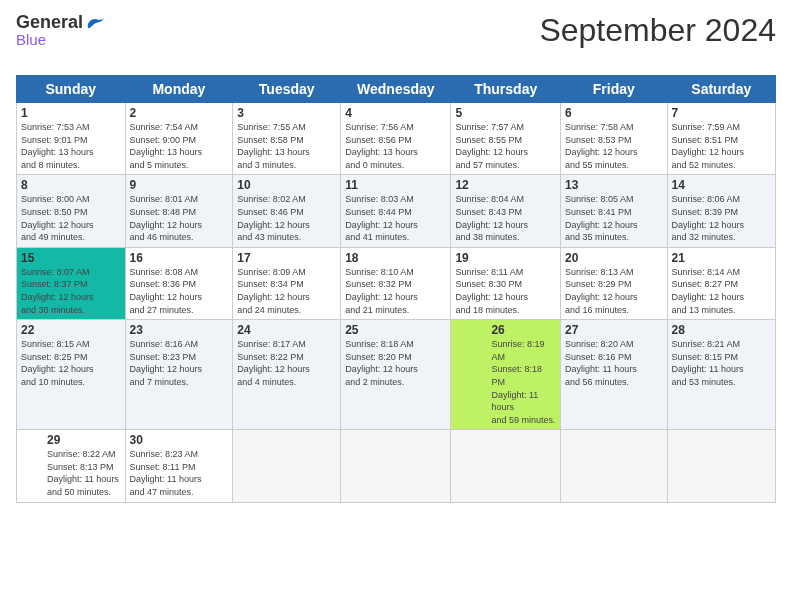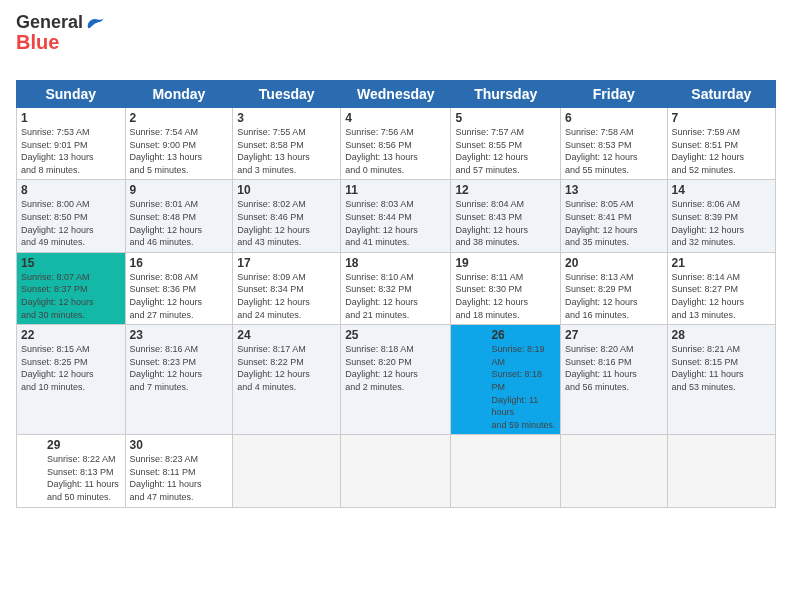--- a/index.html
+++ b/index.html
@@ -80,23 +80,24 @@
 
 <div class="page">
   <div class="header">
     <div class="logo">
       <div class="logo-row">
         <span style="font-size:18px;font-weight:bold;color:#333;">General</span>
         <svg class="logo-icon" viewBox="0 0 30 20" xmlns="http://www.w3.org/2000/svg">
           <path d="M5,10 Q10,2 20,5 Q25,6 28,3 Q26,8 20,9 Q15,10 10,15 Q8,18 5,18 Q3,14 5,10Z" fill="#1a6bbf"></path>
         </svg>
       </div>
-      <span style="font-size:20px;font-weight:bold;color:#ef4444;margin-top:-2px;">Blue</span>
+      <span style="font-size:15px;font-weight:normal;color:#8b5cf6;margin-top:-2px;">Blue</span>
     </div>
     <div class="title-block">
+      <div style="font-size:32px;color:#333;">September 2024</div>
     </div>
   </div>
 
   <table class="calendar">
     <thead>
       <tr>
         <th>Sunday</th>
         <th>Monday</th>
         <th>Tuesday</th>
         <th>Wednesday</th>
@@ -281,21 +282,21 @@
             <div class="day-info">Daylight: 12 hours</div>
             <div class="day-info">and 4 minutes.</div>
           </td>
           <td style="background: rgb(240, 244, 248);">
             <span class="day-num">25</span>
             <div class="day-info">Sunrise: 8:18 AM</div>
             <div class="day-info">Sunset: 8:20 PM</div>
             <div class="day-info">Daylight: 12 hours</div>
             <div class="day-info">and 2 minutes.</div>
           </td>
-          <td style="background: #0ea5e9; padding-left: 40px;">
+          <td style="background: #bef264; padding-left: 40px;">
             <span class="day-num">26</span>
             <div class="day-info">Sunrise: 8:19 AM</div>
             <div class="day-info">Sunset: 8:18 PM</div>
             <div class="day-info">Daylight: 11 hours</div>
             <div class="day-info">and 59 minutes.</div>
           </td>
           <td style="background: rgb(240, 244, 248);">
             <span class="day-num">27</span>
             <div class="day-info">Sunrise: 8:20 AM</div>
             <div class="day-info">Sunset: 8:16 PM</div>

